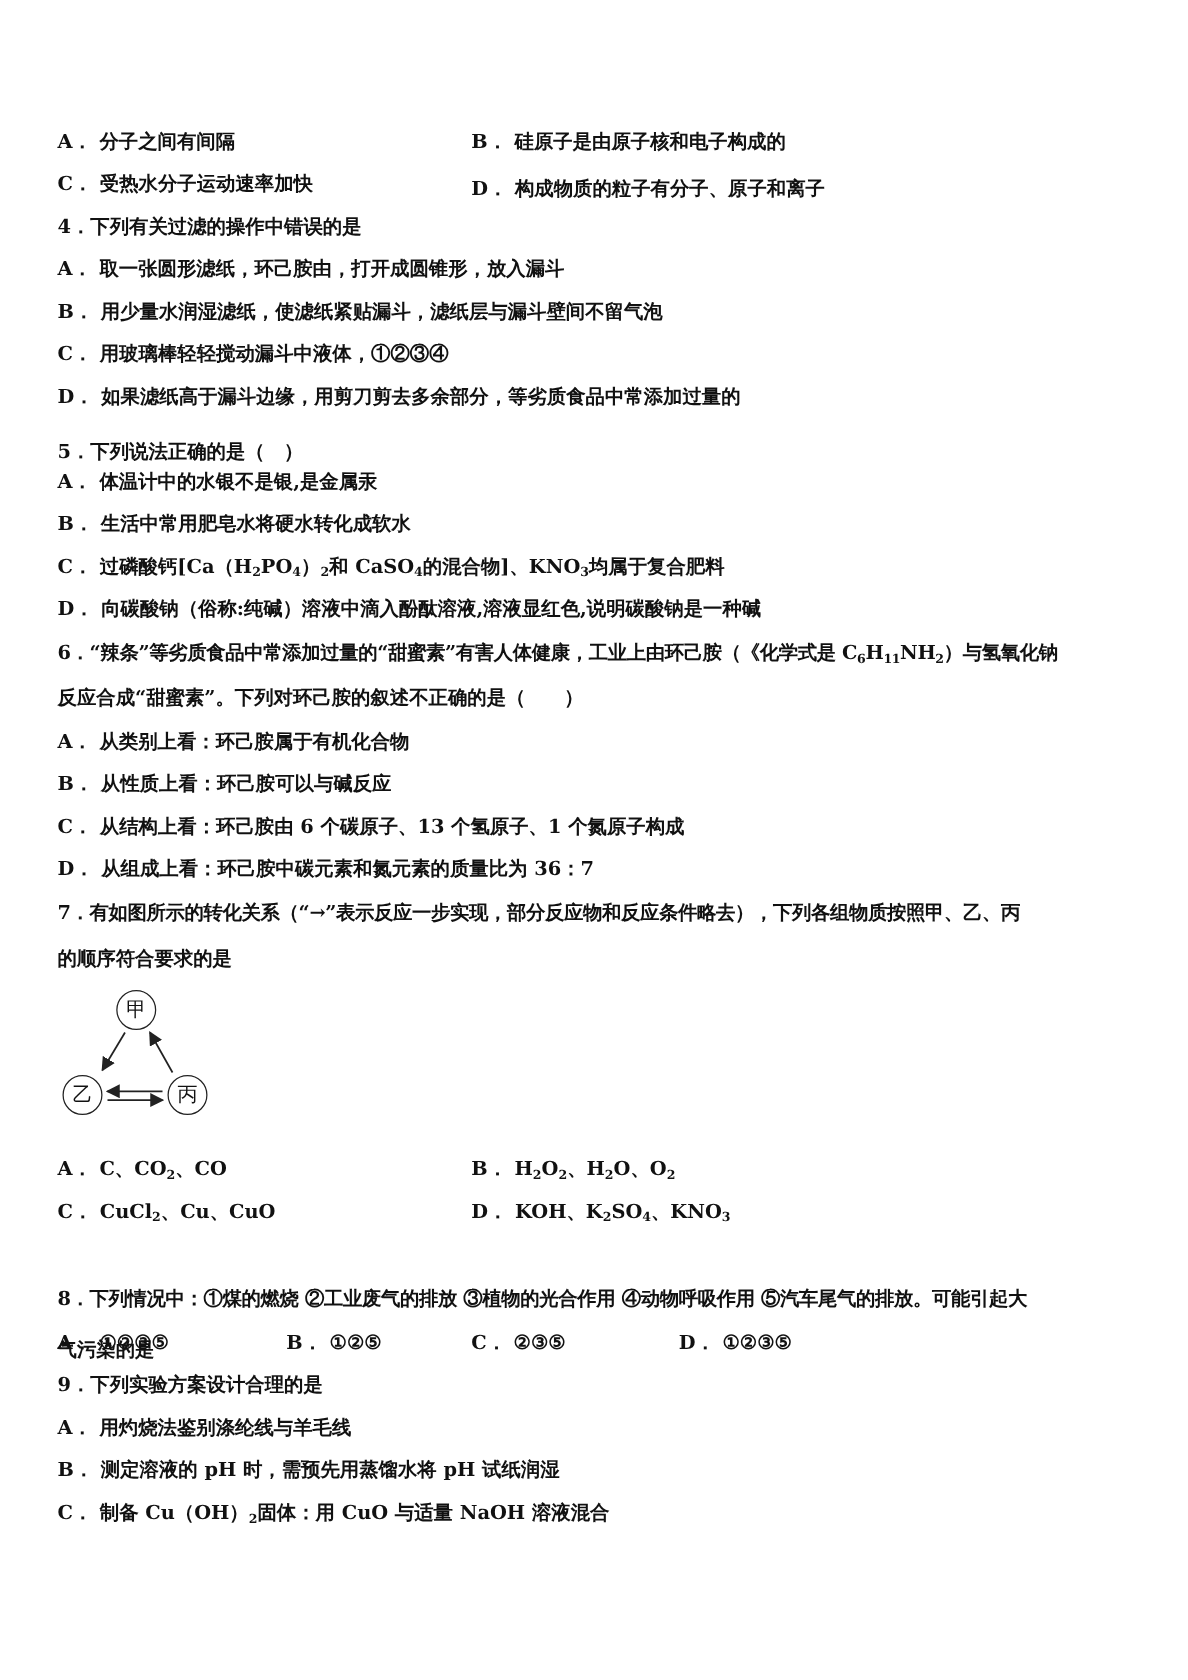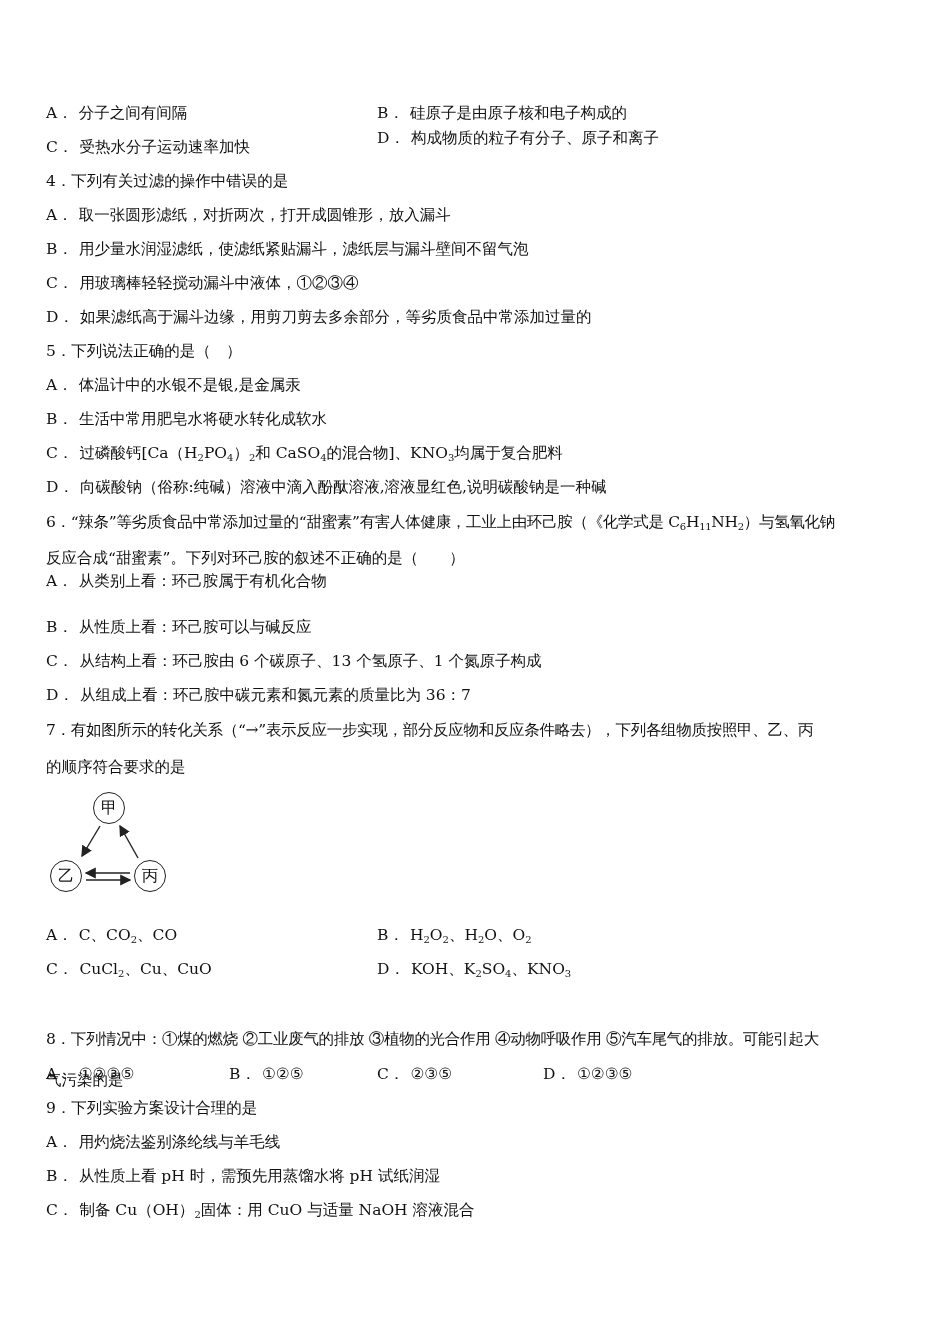--- a/index.html
+++ b/index.html
@@ -1,49 +1,49 @@
 <!DOCTYPE html>
 <html><head>
 <meta charset="utf-8">
 <style>
   html, body { margin: 0; padding: 0; background: #ffffff; }
   body { width: 950px; height: 1344px; position: relative; overflow: hidden;
          font-family: "DejaVu Serif", "Liberation Serif", serif; color: #111; }
-  .line { position: absolute; left: 46px; font-size: 15.5px; font-weight: normal; white-space: nowrap; line-height: 20px; }
+  .line { position: absolute; left: 46px; font-size: 15.5px; font-weight: bold; white-space: nowrap; line-height: 20px; }
   .col2 { left: 377px; }
   .lbl { margin-right: 6px; }
   sub { font-size: 10px; vertical-align: -3px; line-height: 0; }
   .diagram { position: absolute; left: 46px; top: 788px; width: 130px; height: 110px; }
   .circ { position: absolute; width: 30px; height: 30px; border: 1.6px solid #222; border-radius: 50%;
           display: flex; align-items: center; justify-content: center; font-size: 16px; font-weight: normal; background: #fff; }
   .diagram svg { position: absolute; left: 0; top: 0; }
 </style>
 </head>
 <body>
 
 <div class="line" style="top:103px"><span class="lbl">A．</span><span>分子之间有间隔</span></div>
 <div class="line col2" style="top:103px"><span class="lbl">B．</span><span>硅原子是由原子核和电子构成的</span></div>
 <div class="line" style="top:137px"><span class="lbl">C．</span><span>受热水分子运动速率加快</span></div>
-<div class="line col2" style="top:128px"><span class="lbl">D．</span><span>构成物质的粒子有分子、原子和离子</span></div>
+<div class="line col2" style="top:141px"><span class="lbl">D．</span><span>构成物质的粒子有分子、原子和离子</span></div>
 
 <div class="line" style="top:171px">4．下列有关过滤的操作中错误的是</div>
-<div class="line" style="top:205px"><span class="lbl">A．</span><span>取一张圆形滤纸，对折两次，打开成圆锥形，放入漏斗</span></div>
+<div class="line" style="top:205px"><span class="lbl">A．</span><span>取一张圆形滤纸，环己胺由，打开成圆锥形，放入漏斗</span></div>
 <div class="line" style="top:239px"><span class="lbl">B．</span><span>用少量水润湿滤纸，使滤纸紧贴漏斗，滤纸层与漏斗壁间不留气泡</span></div>
 <div class="line" style="top:273px"><span class="lbl">C．</span><span>用玻璃棒轻轻搅动漏斗中液体，①②③④</span></div>
 <div class="line" style="top:307px"><span class="lbl">D．</span><span>如果滤纸高于漏斗边缘，用剪刀剪去多余部分，等劣质食品中常添加过量的</span></div>
 
-<div class="line" style="top:341px">5．下列说法正确的是（　）</div>
+<div class="line" style="top:351px">5．下列说法正确的是（　）</div>
 <div class="line" style="top:375px"><span class="lbl">A．</span><span>体温计中的水银不是银,是金属汞</span></div>
 <div class="line" style="top:409px"><span class="lbl">B．</span><span>生活中常用肥皂水将硬水转化成软水</span></div>
 <div class="line" style="top:443px"><span class="lbl">C．</span><span>过磷酸钙[Ca（H</span><sub>2</sub><span>PO</span><sub>4</sub><span>）</span><sub>2</sub><span>和 CaSO</span><sub>4</sub><span>的混合物]、KNO</span><sub>3</sub><span>均属于复合肥料</span></div>
 <div class="line" style="top:477px"><span class="lbl">D．</span><span>向碳酸钠（俗称:纯碱）溶液中滴入酚酞溶液,溶液显红色,说明碳酸钠是一种碱</span></div>
 
 <div class="line" style="top:512px; letter-spacing:-0.3px"><span>6．“辣条”等劣质食品中常添加过量的“甜蜜素”有害人体健康，工业上由环己胺（《化学式是 C</span><sub>6</sub><span>H</span><sub>11</sub><span>NH</span><sub>2</sub><span>）与氢氧化钠</span></div>
 <div class="line" style="top:548px">反应合成“甜蜜素”。下列对环己胺的叙述不正确的是（　　）</div>
-<div class="line" style="top:571px"><span class="lbl">A．</span><span>从类别上看：环己胺属于有机化合物</span></div>
+<div class="line" style="top:583px"><span class="lbl">A．</span><span>从类别上看：环己胺属于有机化合物</span></div>
 <div class="line" style="top:617px"><span class="lbl">B．</span><span>从性质上看：环己胺可以与碱反应</span></div>
 <div class="line" style="top:651px"><span class="lbl">C．</span><span>从结构上看：环己胺由 6 个碳原子、13 个氢原子、1 个氮原子构成</span></div>
 <div class="line" style="top:685px"><span class="lbl">D．</span><span>从组成上看：环己胺中碳元素和氮元素的质量比为 36：7</span></div>
 
 <div class="line" style="top:720px; letter-spacing:-0.3px">7．有如图所示的转化关系（“→”表示反应一步实现，部分反应物和反应条件略去），下列各组物质按照甲、乙、丙</div>
 <div class="line" style="top:757px">的顺序符合要求的是</div>
 
 <div class="diagram">
   <svg width="130" height="110" viewBox="0 0 130 110">
     <defs>
@@ -68,14 +68,14 @@
 
 <div class="line" style="top:1029px; letter-spacing:-0.3px">8．下列情况中：①煤的燃烧 ②工业废气的排放 ③植物的光合作用 ④动物呼吸作用 ⑤汽车尾气的排放。可能引起大</div>
 <div class="line" style="top:1070px">气污染的是</div>
 <div class="line" style="top:1064px"><span class="lbl">A．</span><span>①②③⑤</span></div>
 <div class="line" style="top:1064px; left:229px"><span class="lbl">B．</span><span>①②⑤</span></div>
 <div class="line" style="top:1064px; left:377px"><span class="lbl">C．</span><span>②③⑤</span></div>
 <div class="line" style="top:1064px; left:543px"><span class="lbl">D．</span><span>①②③⑤</span></div>
 
 <div class="line" style="top:1098px">9．下列实验方案设计合理的是</div>
 <div class="line" style="top:1132px"><span class="lbl">A．</span><span>用灼烧法鉴别涤纶线与羊毛线</span></div>
-<div class="line" style="top:1166px"><span class="lbl">B．</span><span>从性质上看 pH 时，需预先用蒸馏水将 pH 试纸润湿</span></div>
+<div class="line" style="top:1166px"><span class="lbl">B．</span><span>测定溶液的 pH 时，需预先用蒸馏水将 pH 试纸润湿</span></div>
 <div class="line" style="top:1200px"><span class="lbl">C．</span><span>制备 Cu（OH）</span><sub>2</sub><span>固体：用 CuO 与适量 NaOH 溶液混合</span></div>
 
 </body></html>

